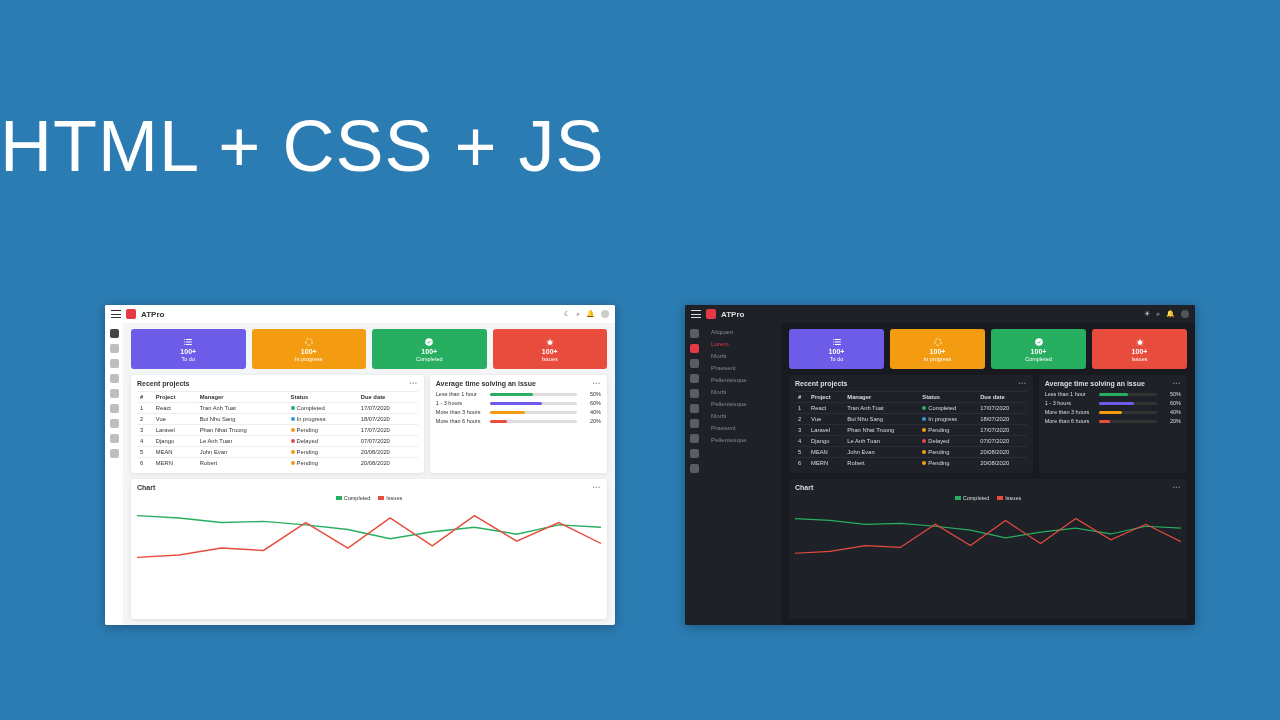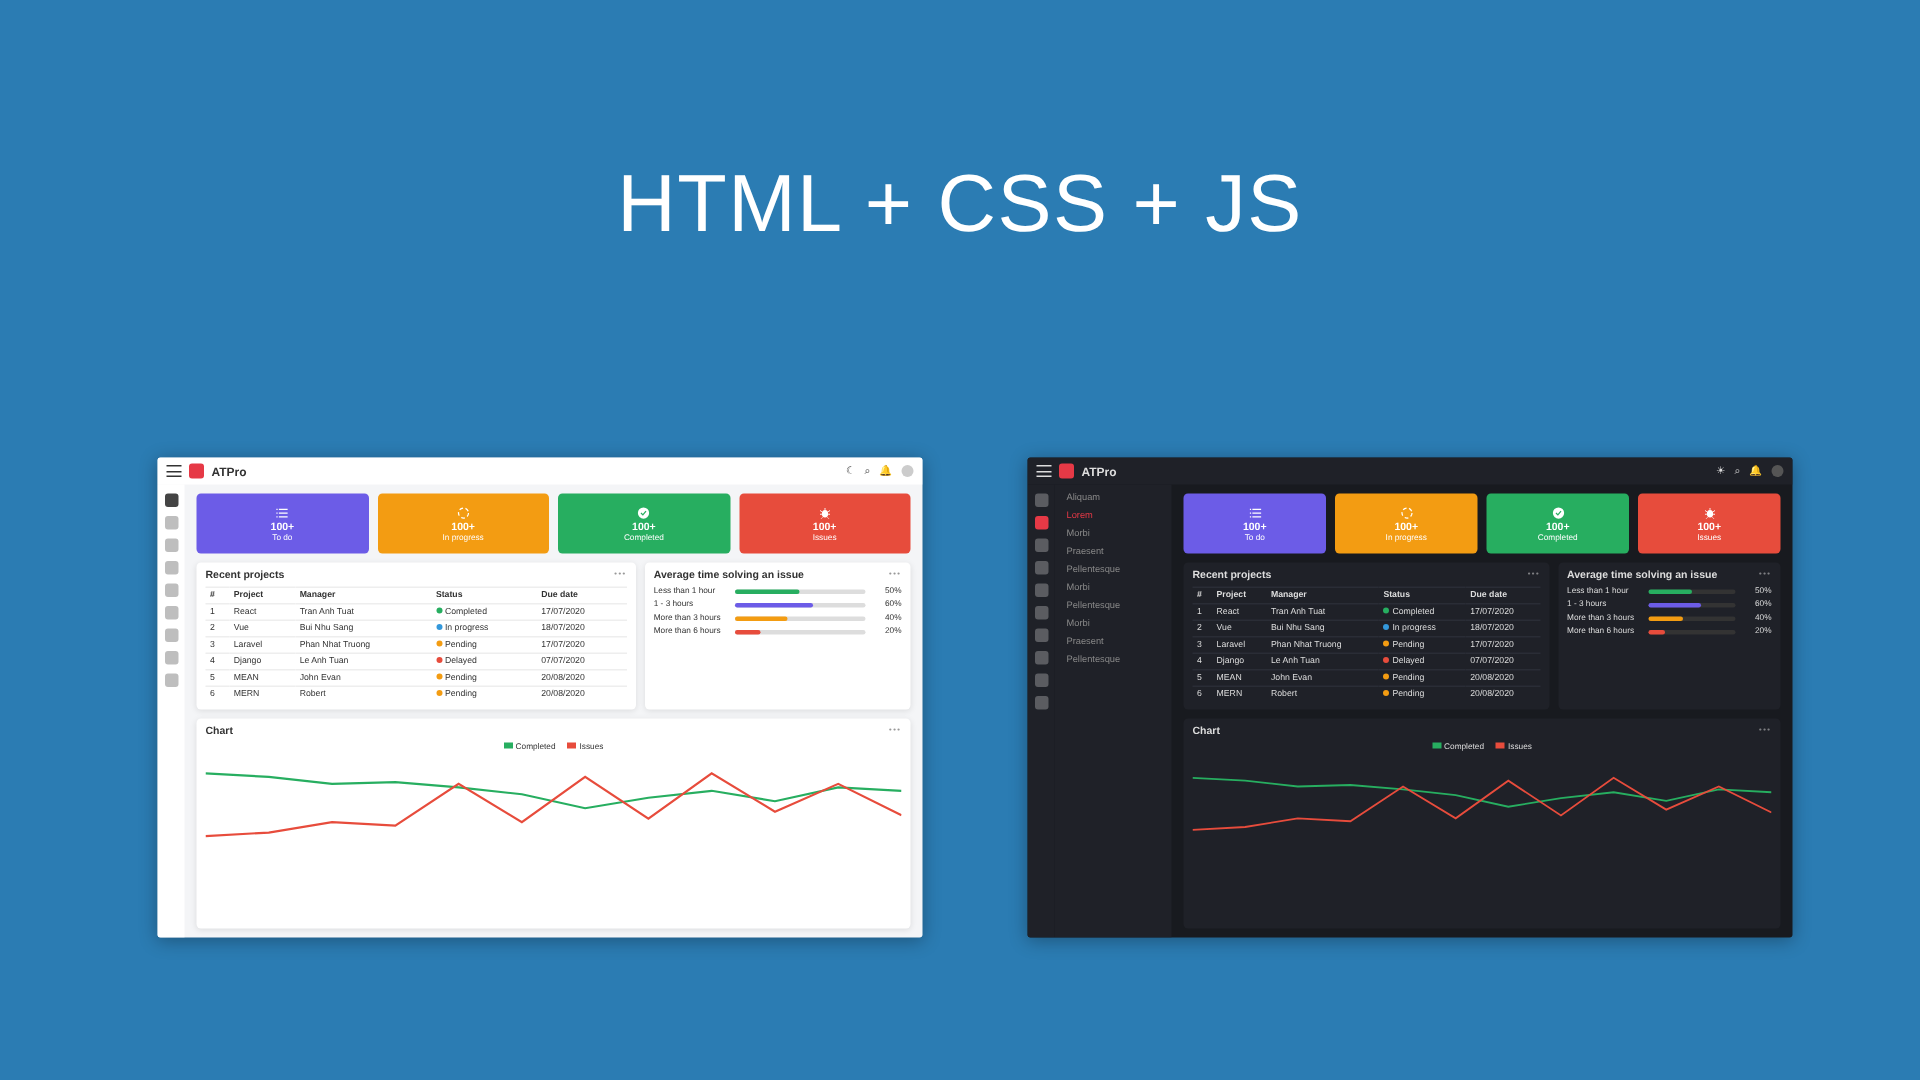--- a/index.html
+++ b/index.html
@@ -5,22 +5,22 @@
   * { box-sizing: border-box; margin: 0; padding: 0; }
   body {
     width: 1280px; height: 720px;
     background: #2b7cb3;
     font-family: -apple-system, BlinkMacSystemFont, "Segoe UI", Arial, sans-serif;
     overflow: hidden;
     position: relative;
   }
   .headline {
     position: absolute; top: 105px; left: 0; right: 0;
-    text-align: center; color: #fff;
-    font-size: 54px; font-weight: 400; letter-spacing: 1px;
+    text-align: left; color: #fff;
+    font-size: 72px; font-weight: 400; letter-spacing: 1px;
   }
 
   
   .shot {
     position: absolute;
     width: 510px; height: 320px;
     border-radius: 2px;
     overflow: hidden;
     font-size: 7px;
     box-shadow: 0 2px 12px rgba(0,0,0,.3);

